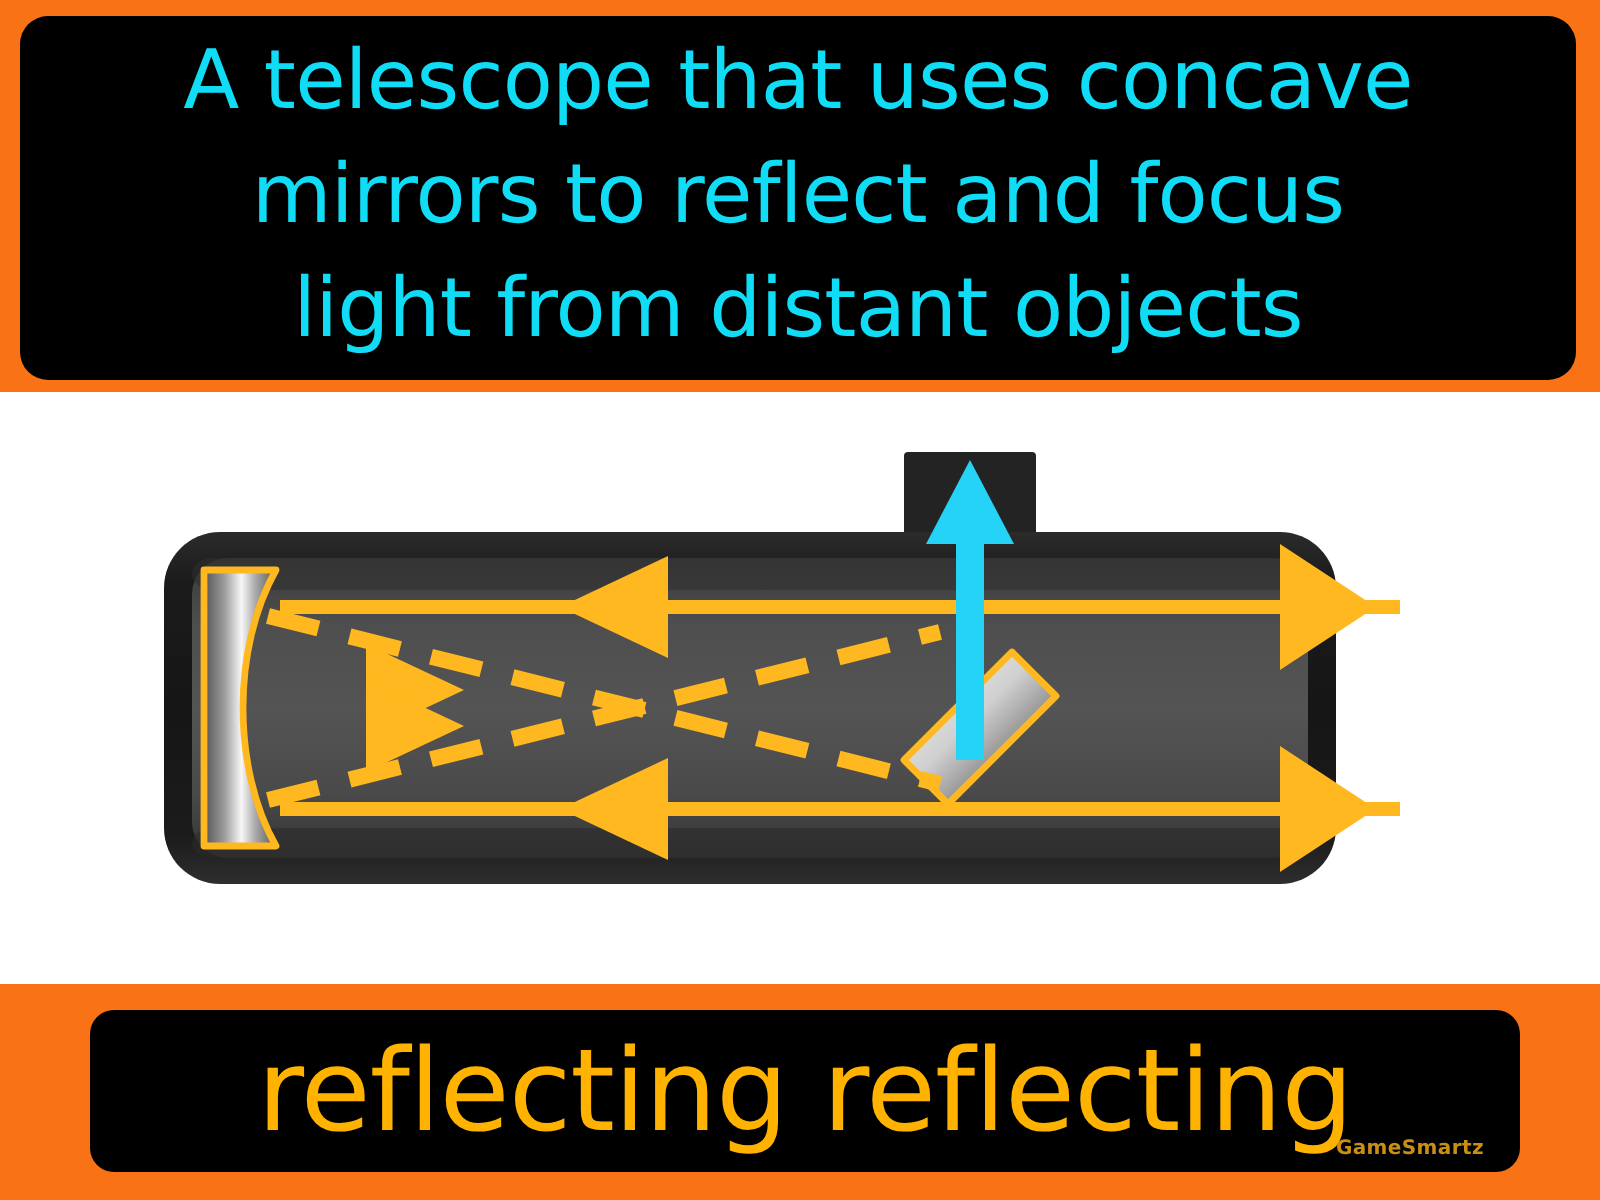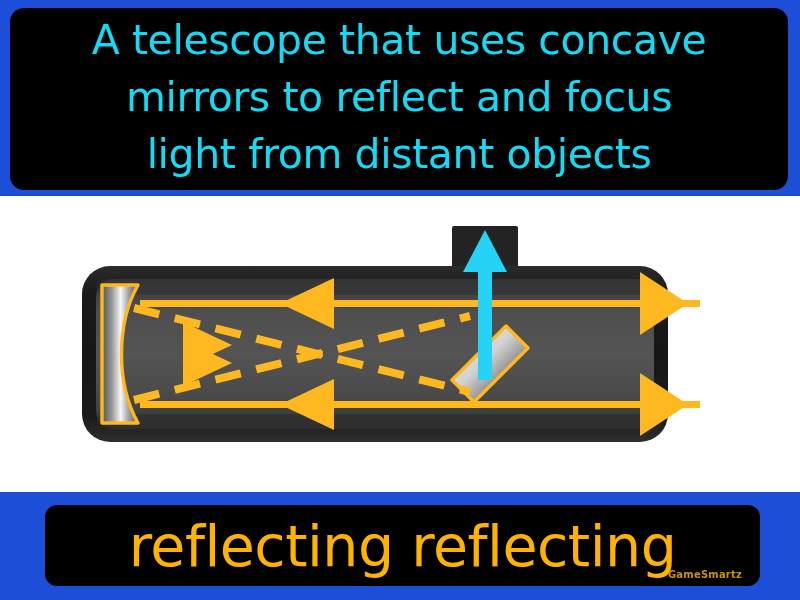--- a/index.html
+++ b/index.html
@@ -14,21 +14,21 @@
     overflow: hidden;
     font-family: "Liberation Sans", sans-serif;
     position: relative;
   }
 
   #card {
     position: absolute;
     left: 0; top: 0;
     width: 800px;
     height: 600px;
-    background: #1d4ed8;
+    background: #f97316;
   }
 
   
   #definition-panel {
     position: absolute;
     left: 10px;
     top: 8px;
     width: 778px;
     height: 182px;
     background: #000000;

